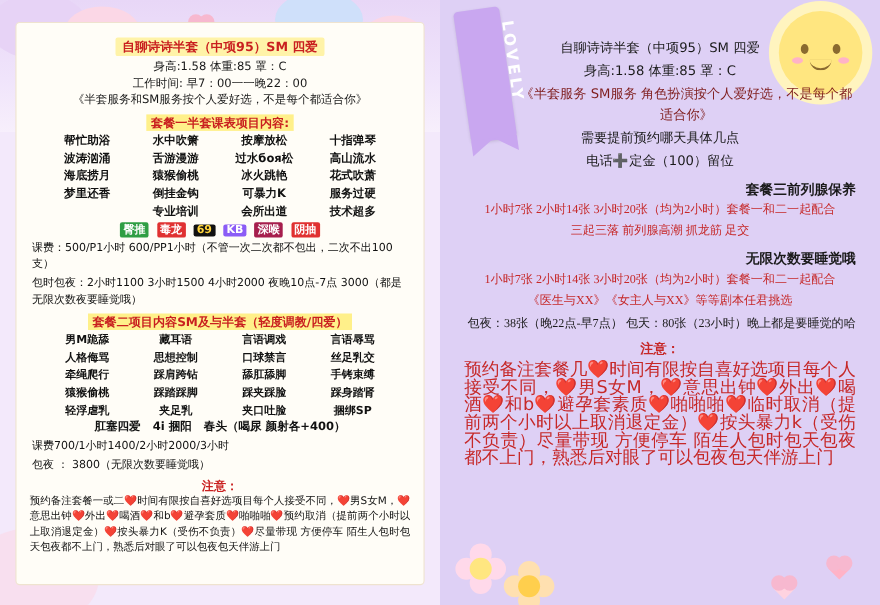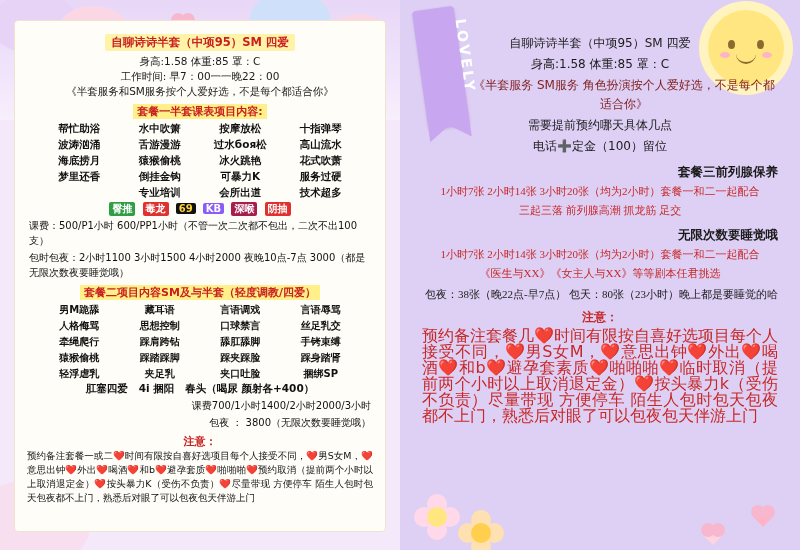--- a/index.html
+++ b/index.html
@@ -93,21 +93,21 @@
   }
   .tag-g { background: #2f9e44; }
   .tag-r { background: #e03131; }
   .tag-k { background: #111; color: #ffd43b; }
   .tag-b { background: #8b5cf6; }
   .tag-p { background: #a61e4d; }
   .lnote {
     font-size: 10px; color: #111; line-height: 15px; margin-top: 2px;
     padding: 0 2px;
   }
-  .lnote.center { text-align: right; }
+  .lnote.center { text-align: left; }
   .warn-title {
     text-align: center; font-size: 11px; font-weight: bold; color: #c91f1f;
     margin-top: 4px;
   }
   .warn-body {
     font-size: 9.5px; line-height: 14px; color: #111; text-align: justify;
   }
 
   
   .right {

